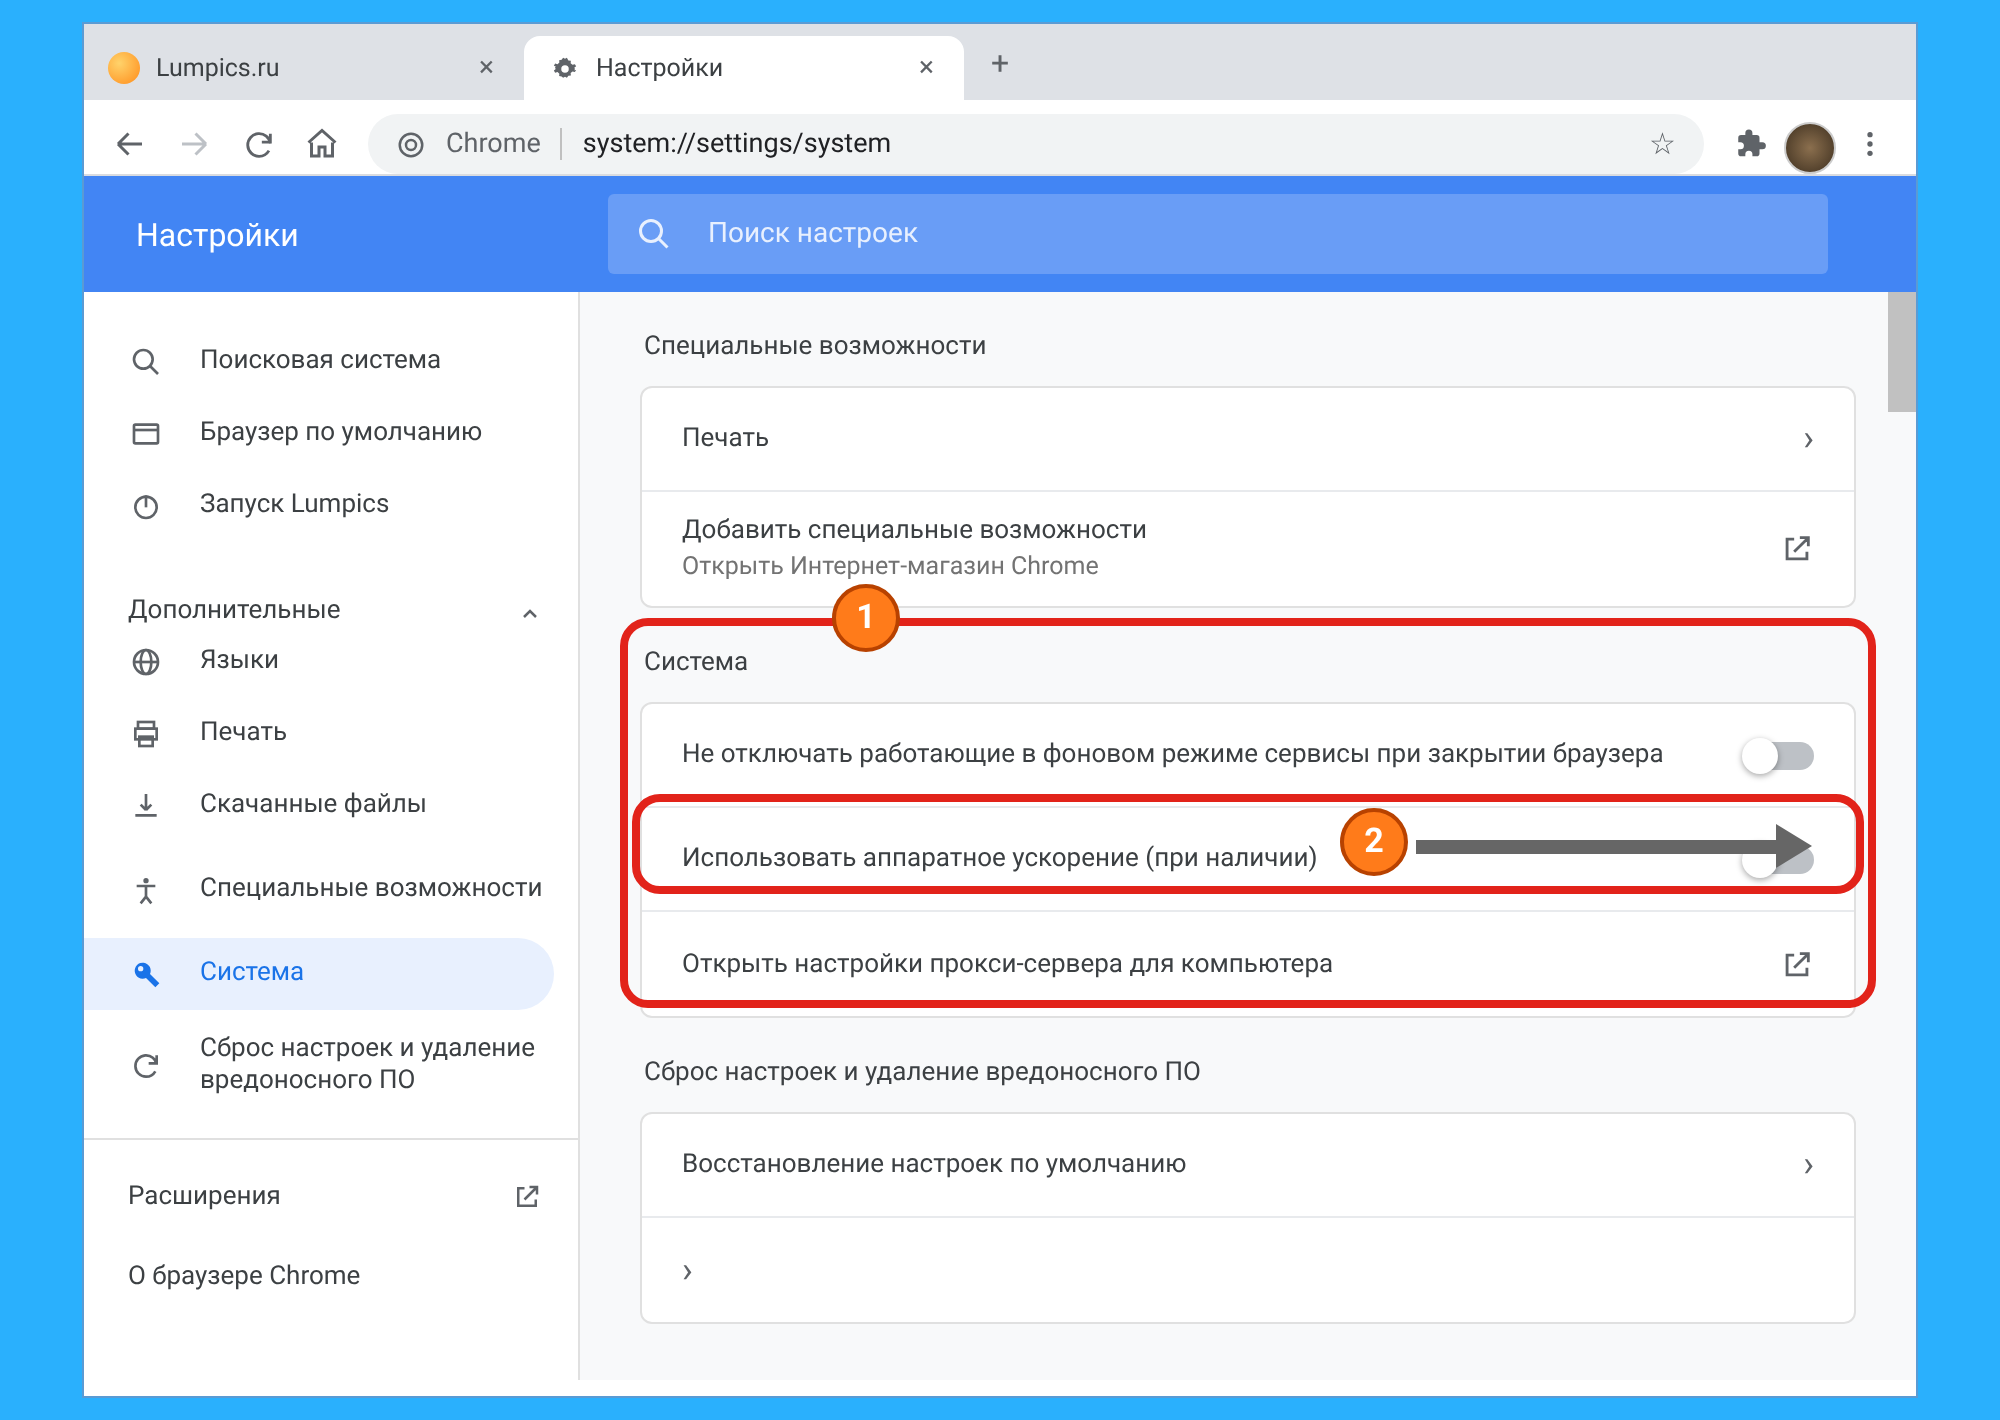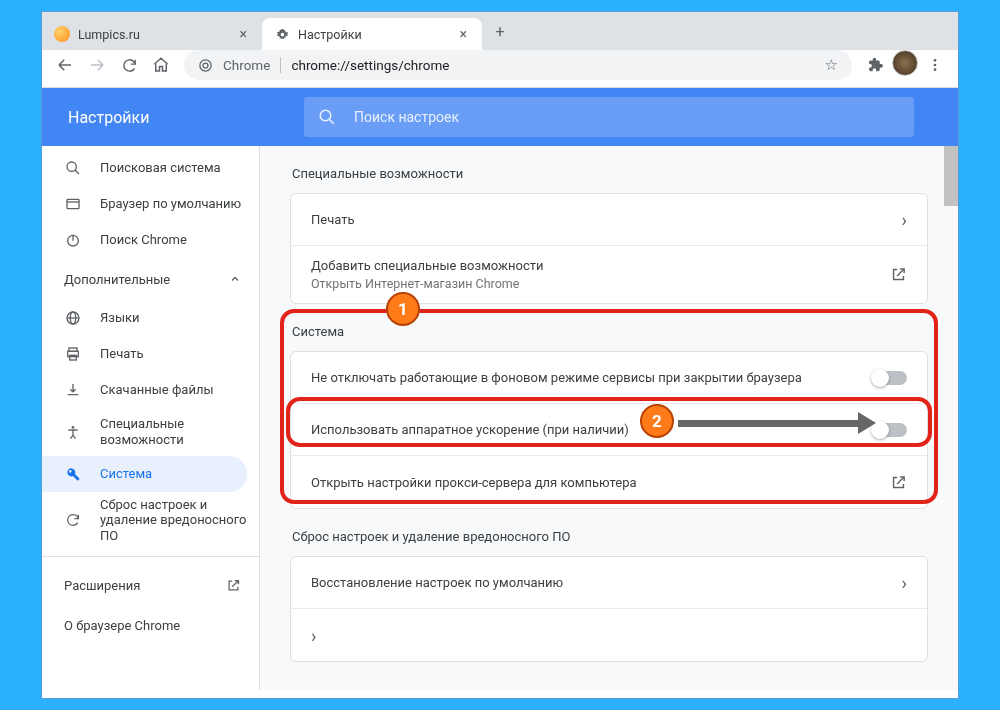--- a/index.html
+++ b/index.html
@@ -15,46 +15,46 @@
 .tab { display: flex; align-items: center; height: 32px; padding: 0 12px; margin-top: 6px; border-radius: 8px 8px 0 0; font-size: 12.5px; color: #3c4043; width: 220px; position: relative; }
 .tab.active { background: #fff; }
 .tab .favicon { width: 16px; height: 16px; border-radius: 50%; margin-right: 8px; flex-shrink: 0; }
 .tab .fav-orange { background: radial-gradient(circle at 35% 35%, #ffd36b, #ff8c1a); }
 .tab .fav-gear { color: #5f6368; display: flex; align-items: center; justify-content: center; }
 .tab-title { overflow: hidden; text-overflow: ellipsis; white-space: nowrap; }
 .tab-close { margin-left: auto; font-size: 14px; color: #5f6368; padding: 0 3px; }
 .new-tab-btn { width: 28px; height: 28px; display: flex; align-items: center; justify-content: center; font-size: 16px; color: #5f6368; margin-left: 4px; }
 
 
-.toolbar { display: flex; align-items: flex-start; height: 38px; background: #fff; border-bottom: 1px solid #dadce0; padding: 0 8px; gap: 2px; }
+.toolbar { display: flex; align-items: flex-end; height: 38px; background: #fff; border-bottom: 1px solid #dadce0; padding: 0 8px; gap: 2px; }
 .tb-btn { width: 30px; height: 30px; display: flex; align-items: center; justify-content: center; color: #5f6368; border-radius: 50%; }
 .tb-btn.disabled { color: #bdc1c6; }
 .omnibox { flex: 1; display: flex; align-items: center; height: 30px; background: #f1f3f4; border-radius: 15px; padding: 0 14px; font-size: 13.5px; color: #5f6368; margin: 0 6px; }
 .url-prefix { color: #5f6368; border-right: 1px solid #c0c0c0; padding-right: 10px; margin-right: 10px; }
 .url-path { color: #202124; }
 .omni-star { margin-left: auto; color: #5f6368; font-size: 15px; }
 .avatar { width: 26px; height: 26px; border-radius: 50%; background: radial-gradient(circle, #8b6f4e, #3d2f1f); border: 1px solid #ccc; }
 
 
 .settings-header { display: flex; align-items: center; height: 58px; background: #4285f4; color: #fff; }
 .settings-title { font-size: 16px; padding-left: 26px; width: 262px; }
 .search-box { flex: 1; display: flex; align-items: center; height: 40px; background: #699df6; border-radius: 3px; padding: 0 14px; margin-right: 44px; color: #e8f0fe; font-size: 14px; }
 .search-box svg { margin-right: 18px; }
 
 
 .main-area { display: flex; height: calc(100% - 142px); }
 
 
-.sidebar { width: 218px; border-right: 1px solid #e0e0e0; overflow-y: auto; padding-top: 4px; position: relative; }
+.sidebar { width: 248px; border-right: 1px solid #e0e0e0; overflow-y: auto; padding-top: 17px; position: relative; }
 .nav-item { display: flex; align-items: center; height: 36px; padding-left: 22px; font-size: 13px; color: #3c4043; gap: 18px; }
 .nav-item.active { color: #1a73e8; background: #e8f0fe; border-radius: 0 18px 18px 0; margin-right: 12px; }
 .nav-item.active .nav-icon { color: #1a73e8; }
 .nav-icon { width: 18px; display: flex; align-items: center; justify-content: center; color: #5f6368; }
 .nav-label { flex: 1; line-height: 1.2; padding-right: 10px; }
-.nav-section { display: flex; align-items: center; height: 42px; padding: 0 18px 0 22px; font-size: 13px; color: #3c4043; }
+.nav-section { display: flex; align-items: flex-end; height: 42px; padding: 0 18px 0 22px; font-size: 13px; color: #3c4043; }
 .nav-chev { margin-left: auto; color: #5f6368; }
 .nav-divider { height: 1px; background: #e0e0e0; margin: 8px 0; }
 .nav-ext { display: flex; align-items: center; height: 40px; padding: 0 18px 0 22px; font-size: 13px; color: #3c4043; }
 
 
 .content { flex: 1; background: #f8f9fa; overflow-y: auto; padding: 0 30px 30px 30px; position: relative; }
 .scrollbar-stub { position: absolute; right: 0; top: 0; width: 14px; height: 60px; background: #c1c1c1; }
 .section-heading { font-size: 13px; color: #3c4043; padding: 20px 2px 12px 2px; }
 .card { background: #fff; border: 1px solid #e0e0e0; border-radius: 6px; overflow: hidden; }
 .row { display: flex; align-items: center; min-height: 52px; padding: 12px 20px; border-bottom: 1px solid #e8eaed; font-size: 13px; color: #3c4043; }
@@ -139,21 +139,21 @@
       <svg width="18" height="18" viewBox="0 0 24 24">
           <path fill="none" stroke="#5f6368" stroke-width="2" d="M3 11l9-8 9 8m-2 0v9h-5v-6h-4v6H5v-9"></path>
         </svg>
     </div>
     <div class="omnibox">
       <svg width="15" height="15" viewBox="0 0 24 24" style="margin-right:10px">
           <circle cx="12" cy="12" r="9" fill="none" stroke="#5f6368" stroke-width="2"></circle>
           <circle cx="12" cy="12" r="4" fill="none" stroke="#5f6368" stroke-width="2"></circle>
         </svg>
       <span class="url-prefix">Chrome</span>
-      <span class="url-path">chrome://settings/chrome</span>
+      <span class="url-path">system://settings/system</span>
       <span class="omni-star">☆</span>
     </div>
     <div class="tb-btn">
       <svg width="17" height="17" viewBox="0 0 24 24">
           <path fill="#5f6368" d="M20 10h-2V7a2 2 0 00-2-2h-3V3.5a2.5 2.5 0 10-5 0V5H5a2 2 0 00-2 2v3h1.5a2.5 2.5 0 110 5H3v3a2 2 0 002 2h3v-1.5a2.5 2.5 0 115 0V20h3a2 2 0 002-2v-3h2a2 2 0 000-5z"></path>
         </svg>
     </div>
     <div class="avatar"></div>
     <div class="tb-btn">
       <svg width="16" height="16" viewBox="0 0 24 24">
@@ -196,21 +196,21 @@
           </span>
         <span class="nav-label">Браузер по умолчанию</span>
       </div>
       <div class="nav-item">
         <span class="nav-icon">
             <svg width="16" height="16" viewBox="0 0 24 24">
               <circle cx="12" cy="13" r="8" fill="none" stroke="#5f6368" stroke-width="2"></circle>
               <line x1="12" y1="4" x2="12" y2="13" stroke="#5f6368" stroke-width="2"></line>
             </svg>
           </span>
-        <span class="nav-label">Поиск Chrome</span>
+        <span class="nav-label">Запуск Lumpics</span>
       </div>
 
       <div class="nav-section">
         <span>Дополнительные</span>
         <span class="nav-chev">
           <svg width="12" height="12" viewBox="0 0 24 24">
               <path fill="none" stroke="#5f6368" stroke-width="2.5" d="M6 15l6-6 6 6"></path>
             </svg>
         </span>
       </div>

